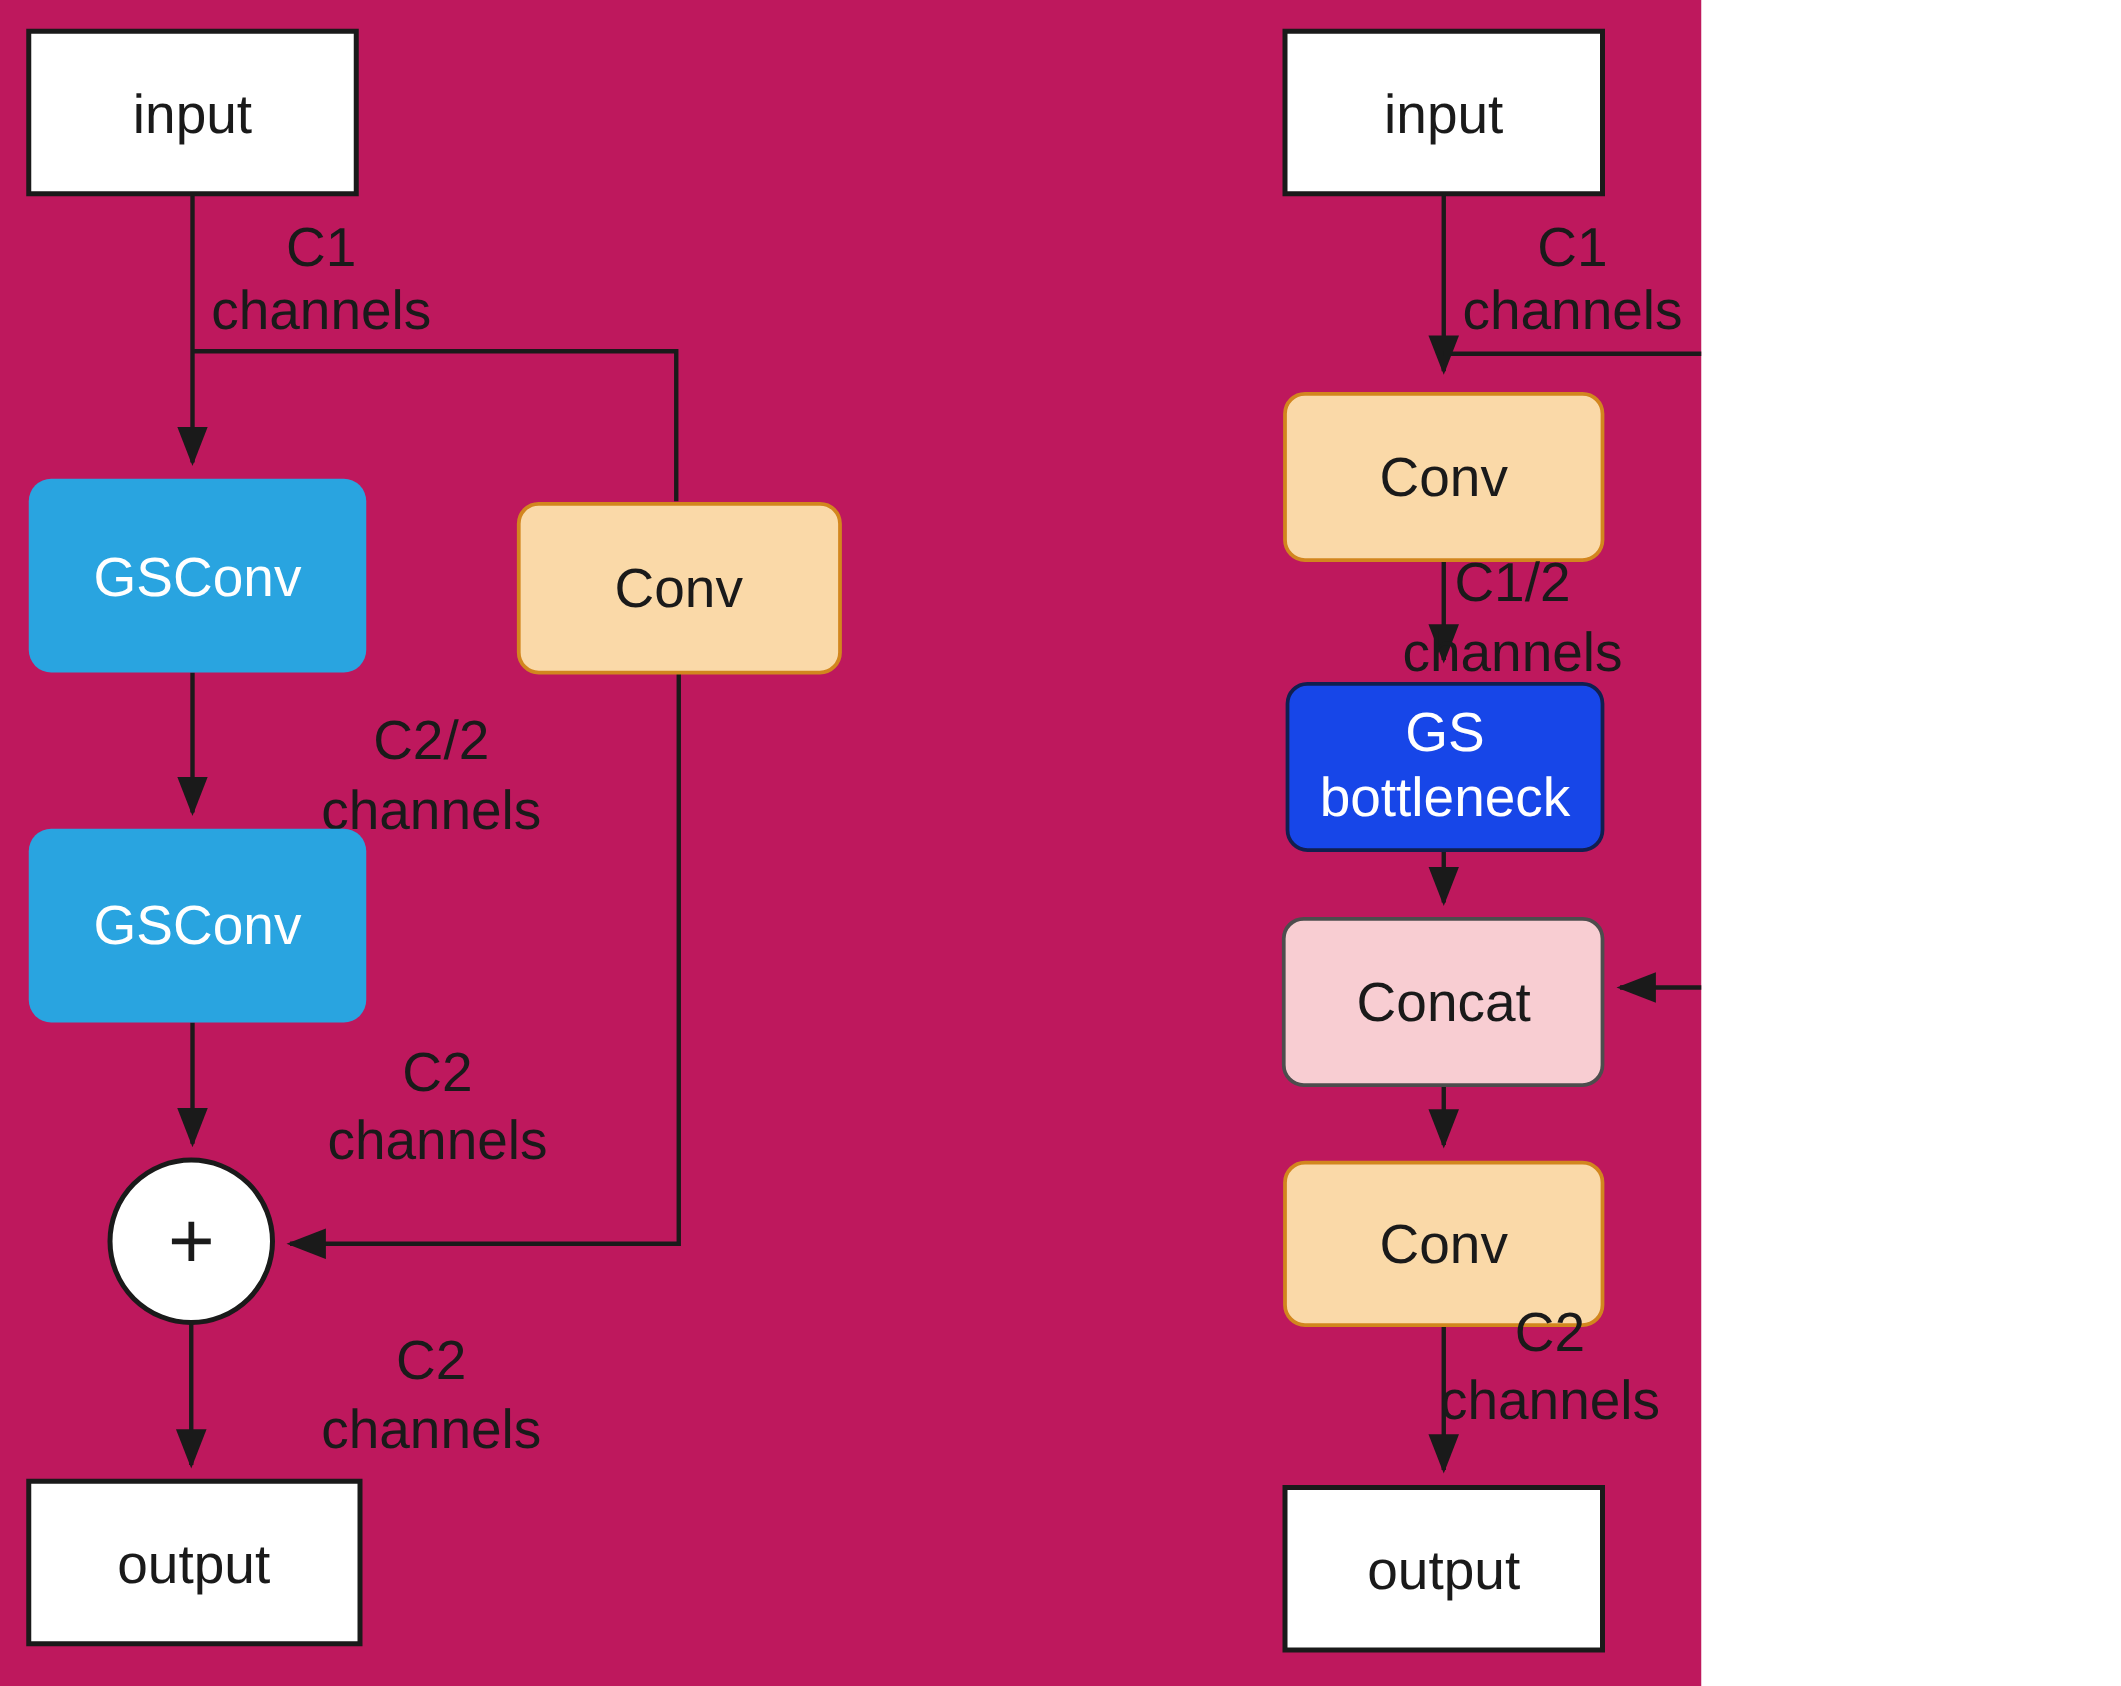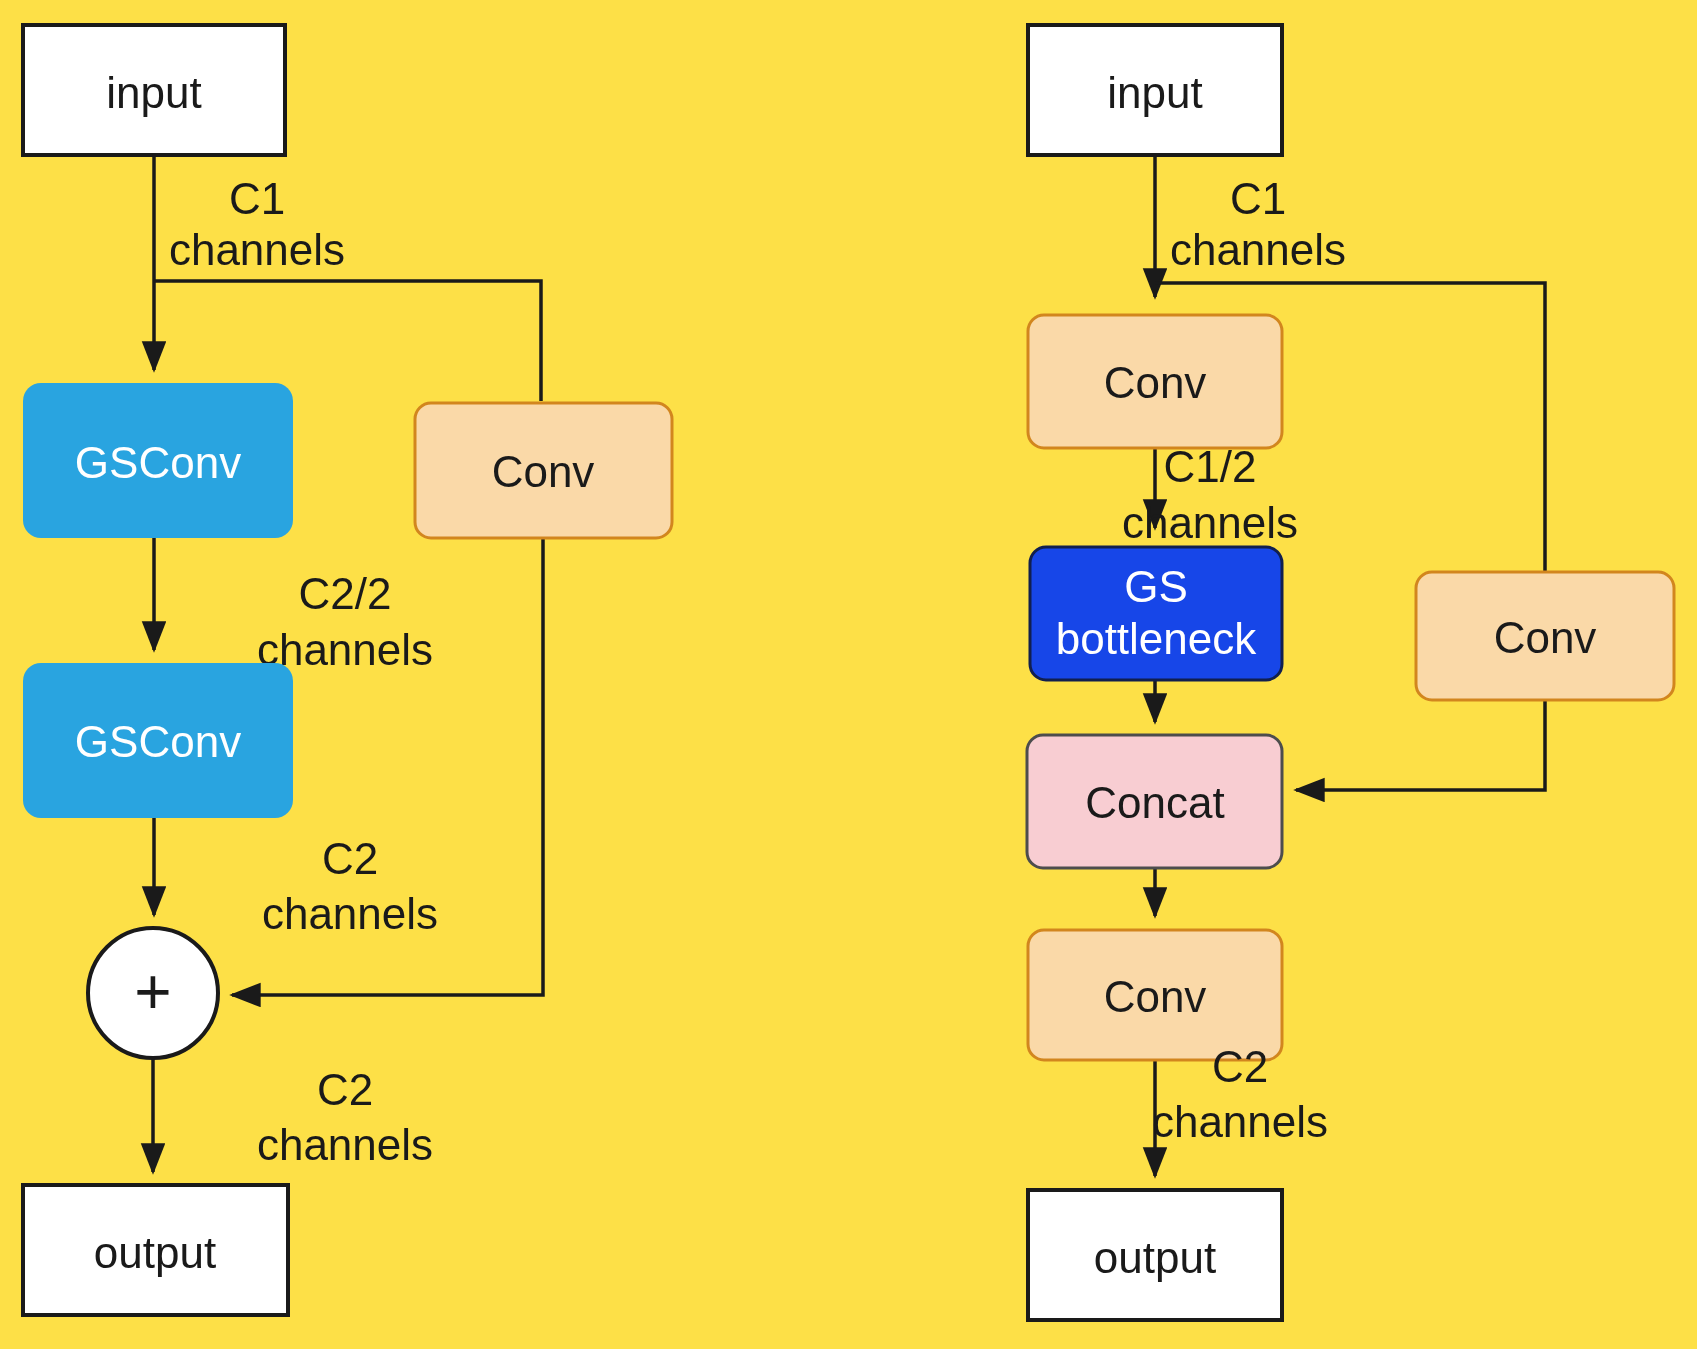--- a/index.html
+++ b/index.html
@@ -1,16 +1,16 @@
 <!DOCTYPE html>
 <html><head>
 <meta charset="utf-8">
 <style>
   html,body{margin:0;padding:0;background:#ffffff;}
-  .stage{position:relative;width:1697px;height:1349px;background:#fde047;overflow:hidden;
+  .stage{position:relative;width:1361px;height:1349px;background:#be185d;overflow:hidden;
          font-family:"Liberation Sans", sans-serif;text-align:center;}
   svg{display:block;}
   .node-rect{fill:#ffffff;stroke:#1a1a1a;stroke-width:4;}
   .edge{fill:none;stroke:#1a1a1a;stroke-width:3.5;}
   .lbl{font-family:"Liberation Sans", sans-serif;font-size:44px;fill:#1a1a1a;
        text-anchor:middle;dominant-baseline:central;}
   .lbl-white{fill:#ffffff;}
   .plus-sign{font-size:64px;}
 </style>
 </head>

